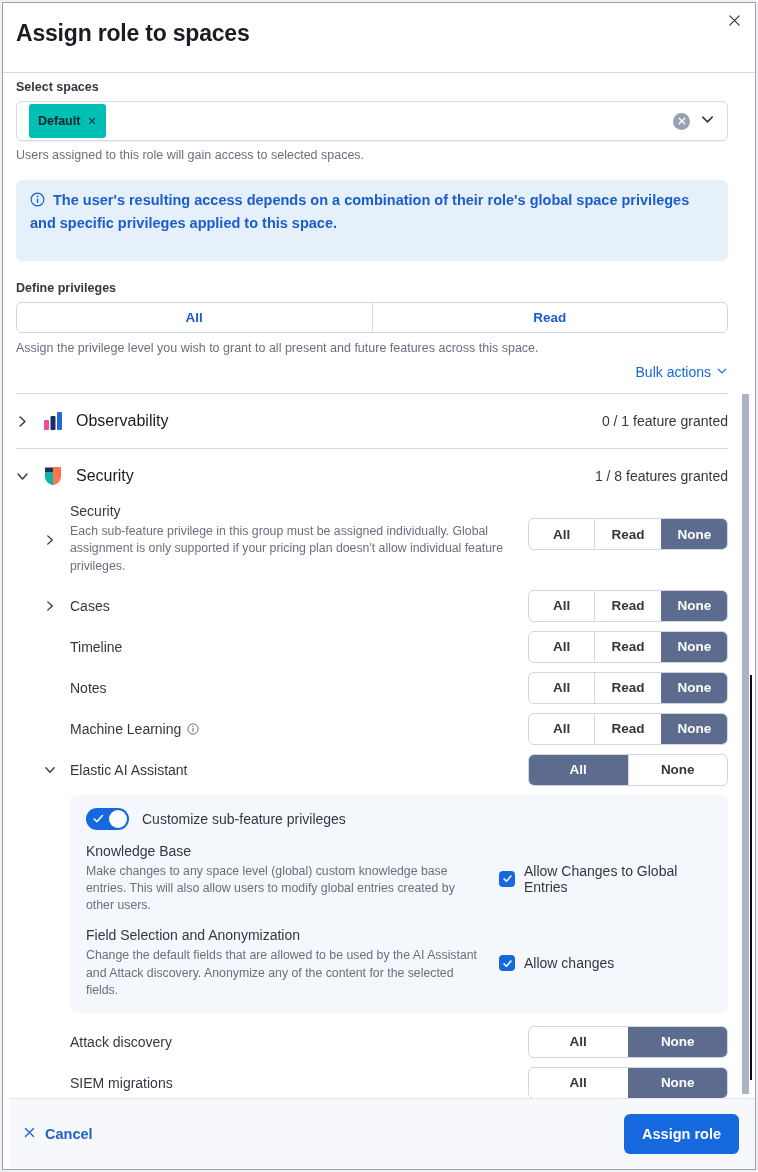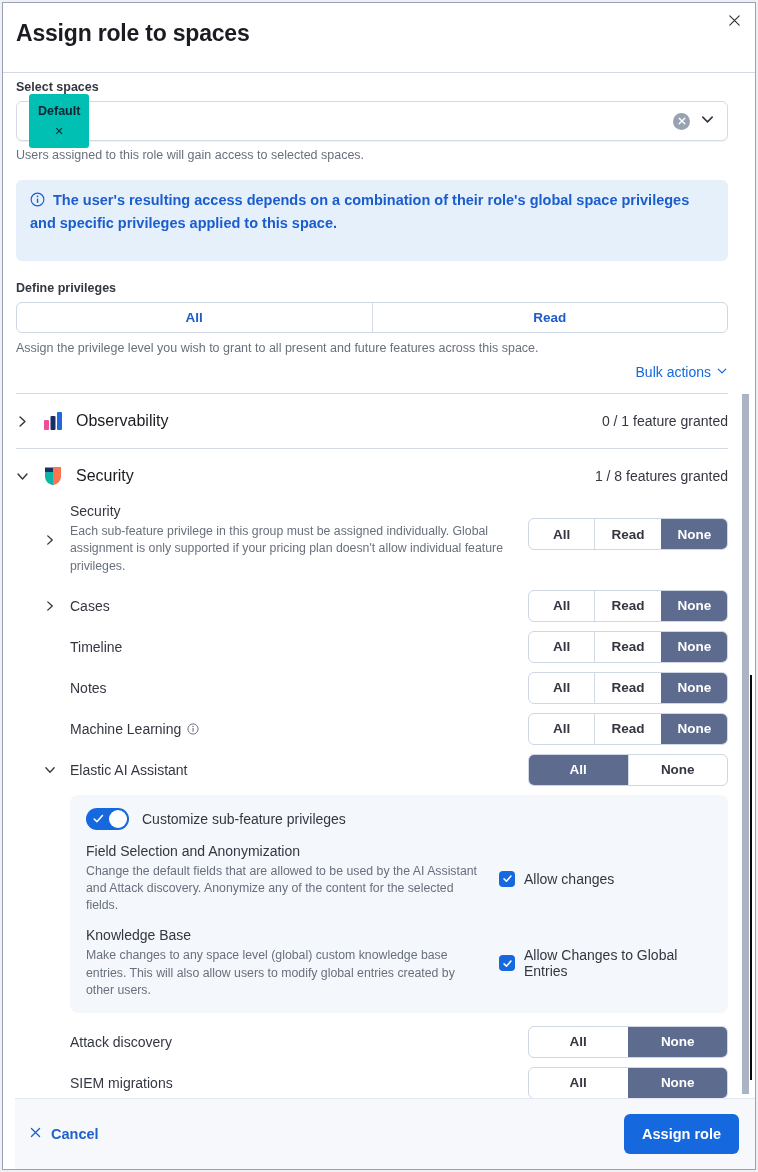--- a/index.html
+++ b/index.html
@@ -10,21 +10,21 @@
 
   
   .header { height: 70px; border-bottom: 1px solid #d3dae6; padding: 17px 16px 0 13px; position: relative; }
   .title { font-size: 23px; font-weight: 700; color: #1a1c21; letter-spacing: -0.2px; }
   .close-btn { position: absolute; top: 6px; right: 8px; width: 26px; height: 26px; display: flex; align-items: center; justify-content: center; cursor: pointer; background: none; border: none; }
 
   .body { padding: 0 27px 0 13px; }
 
   .form-label { margin-top: 7px; font-size: 12.5px; font-weight: 600; color: #343741; }
   .combo { margin-top: 7px; height: 40px; border: 1px solid #d3dae6; border-radius: 6px; display: flex; align-items: center; padding: 0 12px; background: #fff; box-shadow: 0 1px 1px rgba(152,162,179,0.15); }
-  .tag { background: #00bfb3; color: #13232f; font-size: 12.5px; font-weight: 600; border-radius: 3px; padding: 10px 9px; display: inline-flex; align-items: center; gap: 7px; cursor: pointer; flex-direction: column; }
+  .tag { background: #00bfb3; color: #13232f; font-size: 12.5px; font-weight: 600; border-radius: 3px; padding: 10px 9px; display: inline-flex; align-items: center; gap: 7px; cursor: pointer; }
   .tag-x { font-size: 11px; font-weight: 400; }
   .combo-right { margin-left: auto; display: flex; align-items: center; gap: 10px; }
   .clear-circle { width: 17px; height: 17px; border-radius: 50%; background: #98a2b3; display: flex; align-items: center; justify-content: center; cursor: pointer; }
   .help { margin-top: 7px; font-size: 12.5px; color: #69707d; }
 
   .callout { margin-top: 18px; background: #e6f0fa; border-radius: 6px; padding: 10px 14px 28px; font-size: 14.5px; font-weight: 600; color: #1a5dce; line-height: 1.42; }
   .callout .i-icon { display: inline-block; vertical-align: -2px; margin-right: 8px; }
 
   .priv-group { margin-top: 7px; display: flex; height: 31px; border: 1px solid #cfd6e4; border-radius: 6px; overflow: hidden; background: #fff; }
   .priv-seg { flex: 1; display: flex; align-items: center; justify-content: center; font-size: 13.5px; font-weight: 700; color: #1c5dc9; border-left: 1px solid #d3dae6; cursor: pointer; }
@@ -72,21 +72,21 @@
 
   .subfeat { display: flex; margin-top: 13px; }
   .sf-left { flex: 0 0 392px; }
   .sf-title { font-size: 14px; color: #343741; margin-bottom: 4px; }
   .sf-desc { font-size: 12.3px; color: #69707d; line-height: 1.4; }
   .sf-right { flex: 1; display: flex; align-items: center; padding-left: 21px; }
   .checkbox { width: 16px; height: 16px; border-radius: 4px; background: #1568dd; display: flex; align-items: center; justify-content: center; margin-right: 9px; flex: 0 0 auto; cursor: pointer; border: none; }
   .cb-label { font-size: 14px; color: #343741; }
 
   
-  .footer { position: absolute; left: 12px; right: 0; bottom: 0; height: 71px; background: #f6f8fc; border-top: 1px solid #e2e7f0; display: flex; align-items: center; padding: 0 16px 0 14px; }
+  .footer { position: absolute; left: 6px; right: 0; bottom: 0; height: 71px; background: #f6f8fc; border-top: 1px solid #e2e7f0; display: flex; align-items: center; padding: 0 16px 0 14px; }
   .cancel { color: #1d61c9; font-size: 14.5px; font-weight: 600; display: inline-flex; align-items: center; gap: 9px; cursor: pointer; background: none; border: none; font-family: inherit; }
   .assign-btn { margin-left: auto; background: #1568dd; color: #fff; font-size: 14.5px; font-weight: 600; border: none; border-radius: 6px; padding: 0 18px; height: 40px; cursor: pointer; font-family: inherit; }
 
   
   .scroll-thumb { position: absolute; top: 391px; right: 6px; width: 7px; height: 700px; background: #aab4c4; }
   .inner-scroll { position: absolute; top: 672px; right: 3px; width: 2px; height: 405px; background: #0a0a0a; }
 </style>
 </head>
 <body>
 
@@ -282,45 +282,45 @@
             <svg width="11" height="10" viewBox="0 0 14 12">
                 <path d="M1.5 6 L5 9.5 L12 1.5" fill="none" stroke="#fff" stroke-width="2" stroke-linecap="round" stroke-linejoin="round"></path>
               </svg>
             <span class="knob"></span>
           </button>
           <span class="toggle-label">Customize sub-feature privileges</span>
         </div>
 
         <div class="subfeat">
           <span class="sf-left">
+            <div class="sf-title">Knowledge Base</div>
+            <div class="sf-desc">Make changes to any space level (global) custom knowledge base entries. This will also allow users to modify global entries created by other users.</div>
+          </span>
+          <span class="sf-right">
+            <button class="checkbox">
+              <svg width="11" height="11" viewBox="0 0 16 16">
+                  <path d="M3 8.5 L6.5 12 L13 4.5" fill="none" stroke="#fff" stroke-width="2.2" stroke-linecap="round" stroke-linejoin="round"></path>
+                </svg>
+            </button>
+            <span class="cb-label">Allow Changes to Global Entries</span>
+          </span>
+        </div>
+
+        <div class="subfeat">
+          <span class="sf-left">
             <div class="sf-title">Field Selection and Anonymization</div>
             <div class="sf-desc">Change the default fields that are allowed to be used by the AI Assistant and Attack discovery. Anonymize any of the content for the selected fields.</div>
           </span>
           <span class="sf-right">
             <button class="checkbox">
               <svg width="11" height="11" viewBox="0 0 16 16">
                   <path d="M3 8.5 L6.5 12 L13 4.5" fill="none" stroke="#fff" stroke-width="2.2" stroke-linecap="round" stroke-linejoin="round"></path>
                 </svg>
             </button>
             <span class="cb-label">Allow changes</span>
-          </span>
-        </div>
-
-        <div class="subfeat">
-          <span class="sf-left">
-            <div class="sf-title">Knowledge Base</div>
-            <div class="sf-desc">Make changes to any space level (global) custom knowledge base entries. This will also allow users to modify global entries created by other users.</div>
-          </span>
-          <span class="sf-right">
-            <button class="checkbox">
-              <svg width="11" height="11" viewBox="0 0 16 16">
-                  <path d="M3 8.5 L6.5 12 L13 4.5" fill="none" stroke="#fff" stroke-width="2.2" stroke-linecap="round" stroke-linejoin="round"></path>
-                </svg>
-            </button>
-            <span class="cb-label">Allow Changes to Global Entries</span>
           </span>
         </div>
       </div>
 
       <div class="srow">
         <span class="schev"></span>
         <span class="slabel">Attack discovery</span>
         <span class="fgroup">
           <span class="fseg">All</span>
           <span class="fseg selected">None</span>

